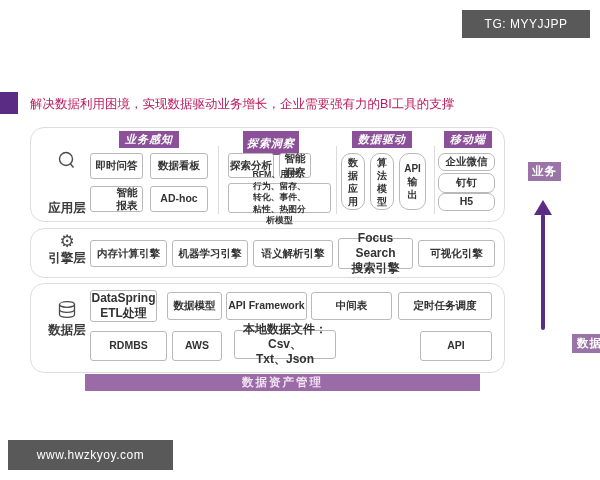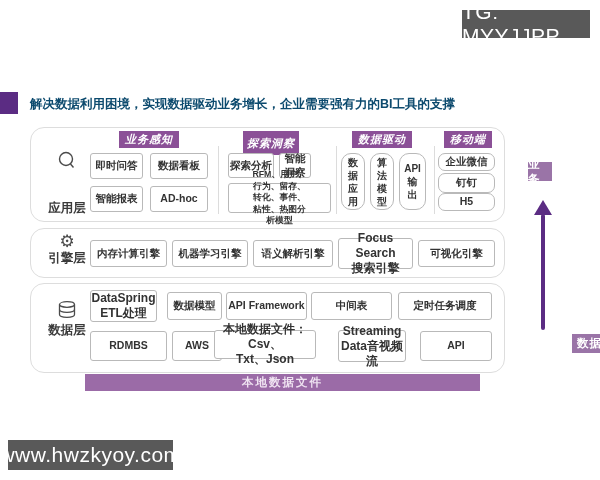--- a/index.html
+++ b/index.html
@@ -1,21 +1,21 @@
 <!DOCTYPE html>
 <html><head>
 <meta charset="utf-8">
 <style>
   html,body{margin:0;padding:0;}
   body{width:600px;height:480px;background:#fdfdfd;font-family:"Liberation Sans","DejaVu Sans",sans-serif;overflow:hidden;}
   .stage{position:relative;width:600px;height:480px;background:#fff;}
   .abs{position:absolute;box-sizing:border-box;}
-  .badge{background:#595959;color:#fff;display:flex;align-items:center;justify-content:center;font-size:21px;letter-spacing:.5px;}
+  .badge{background:#595959;color:#fff;display:flex;align-items:center;justify-content:center;font-size:12px;letter-spacing:.5px;}
   .title-sq{background:#5b2c83;}
-  .title-text{font-size:12.5px;font-weight:bold;color:#0c4a6e;white-space:nowrap;}
+  .title-text{font-size:12.5px;font-weight:normal;color:#be185d;white-space:nowrap;}
   .layer{border:1.5px solid #ddd;border-radius:14px;background:#fff;}
   .layer-label{display:flex;flex-direction:column;align-items:center;gap:3px;color:#3a3a3a;}
   .layer-label .cap{font-size:12.5px;font-weight:bold;}
   .hdr{background:#8b5097;color:#fff;font-size:11px;font-weight:bold;display:flex;align-items:center;justify-content:center;letter-spacing:1px;font-style:italic;}
   .box{border:1.4px solid #b9b9b9;border-radius:3px;background:#fff;display:flex;align-items:center;justify-content:center;text-align:center;font-weight:bold;color:#333;font-size:10.5px;white-space:pre-line;line-height:1.25;}
   .box.small-r{border-radius:7px;}
   .vbox{font-size:10px;line-height:1.3;border-radius:10px;}
   .divider{width:1px;background:#dcdcdc;}
   .plabel{background:#9a74a7;color:#fff;font-size:11.5px;font-weight:bold;display:flex;align-items:center;justify-content:center;letter-spacing:1px;}
   .bar{background:#9b6ba7;color:#efe3f1;font-size:11.5px;font-weight:bold;display:flex;align-items:center;justify-content:center;letter-spacing:2px;}
@@ -43,21 +43,21 @@
           <circle cx="10" cy="9" r="6.5" fill="none" stroke="#4a4a4a" stroke-width="1.4"></circle>
           <line x1="14.5" y1="14" x2="17.5" y2="17.5" stroke="#4a4a4a" stroke-width="1.4"></line>
         </svg>
     </span>
     <span class="cap">应用层</span>
   </div>
 
   <div class="abs hdr" style="left:119px;top:131px;width:60px;height:17px;">业务感知</div>
   <div class="abs box" style="left:90px;top:153px;width:53px;height:26px;">即时问答</div>
   <div class="abs box" style="left:150px;top:153px;width:58px;height:26px;">数据看板</div>
-  <div class="abs box" style="left:90px;top:186px;width:53px;height:26px;">智能报表</div>
+  <div class="abs box" style="left:90px;top:186px;width:53px;height:26px;padding-left:21px;">智能报表</div>
   <div class="abs box" style="left:150px;top:186px;width:58px;height:26px;">AD-hoc</div>
 
   <div class="abs divider" style="left:218px;top:146px;height:68px;"></div>
 
   <div class="abs hdr" style="left:243px;top:131px;width:56px;height:24px;">探索洞察</div>
   <div class="abs box" style="left:228px;top:153px;width:46px;height:25px;">探索分析</div>
   <div class="abs box" style="left:279px;top:153px;width:32px;height:25px;">智能洞察</div>
   <div class="abs box tiny" style="left:228px;top:183px;width:103px;height:30px;padding:1px 20px;">RFM、用户、行为、留存、转化、事件、粘性、热图分析模型</div>
 
   <div class="abs divider" style="left:336px;top:146px;height:68px;"></div>
@@ -111,28 +111,26 @@
 
   <div class="abs box two-line" style="left:90px;top:290px;width:67px;height:32px;">DataSpring
 ETL处理</div>
   <div class="abs box" style="left:167px;top:292px;width:55px;height:28px;">数据模型</div>
   <div class="abs box" style="left:226px;top:292px;width:81px;height:28px;">API Framework</div>
   <div class="abs box" style="left:311px;top:292px;width:81px;height:28px;">中间表</div>
   <div class="abs box" style="left:398px;top:292px;width:94px;height:28px;">定时任务调度</div>
 
   <div class="abs box" style="left:90px;top:331px;width:77px;height:30px;">RDMBS</div>
   <div class="abs box" style="left:172px;top:331px;width:50px;height:30px;">AWS</div>
-  <div class="abs box two-line" style="left:214px;top:330px;width:102px;height:29px;">本地数据文件：Csv、
+  <div class="abs box two-line" style="left:234px;top:330px;width:102px;height:29px;">本地数据文件：Csv、
 Txt、Json</div>
-  <div class="abs box two-line" style="left:338px;top:330px;width:68px;height:32px;">Streaming
-Data音视频流</div>
   <div class="abs box" style="left:420px;top:331px;width:72px;height:30px;">API</div>
 
-  <div class="abs bar" style="left:85px;top:374px;width:395px;height:17px;">本地数据文件</div>
+  <div class="abs bar" style="left:85px;top:374px;width:395px;height:17px;">数据资产管理</div>
 
-  <div class="abs plabel" style="left:528px;top:162px;width:24px;height:19px;">业务</div>
+  <div class="abs plabel" style="left:528px;top:162px;width:33px;height:19px;">业务</div>
   <div class="abs head" style="left:534px;top:200px;"></div>
   <div class="abs shaft" style="left:541px;top:214px;width:4px;height:116px;"></div>
   <div class="abs plabel" style="left:528px;top:334px;width:35px;height:19px;margin-left:44px;">数据</div>
 
   <div class="abs badge" style="left:8px;top:440px;width:165px;height:30px;">www.hwzkyoy.com</div>
 
 </div>
 
 </body></html>

